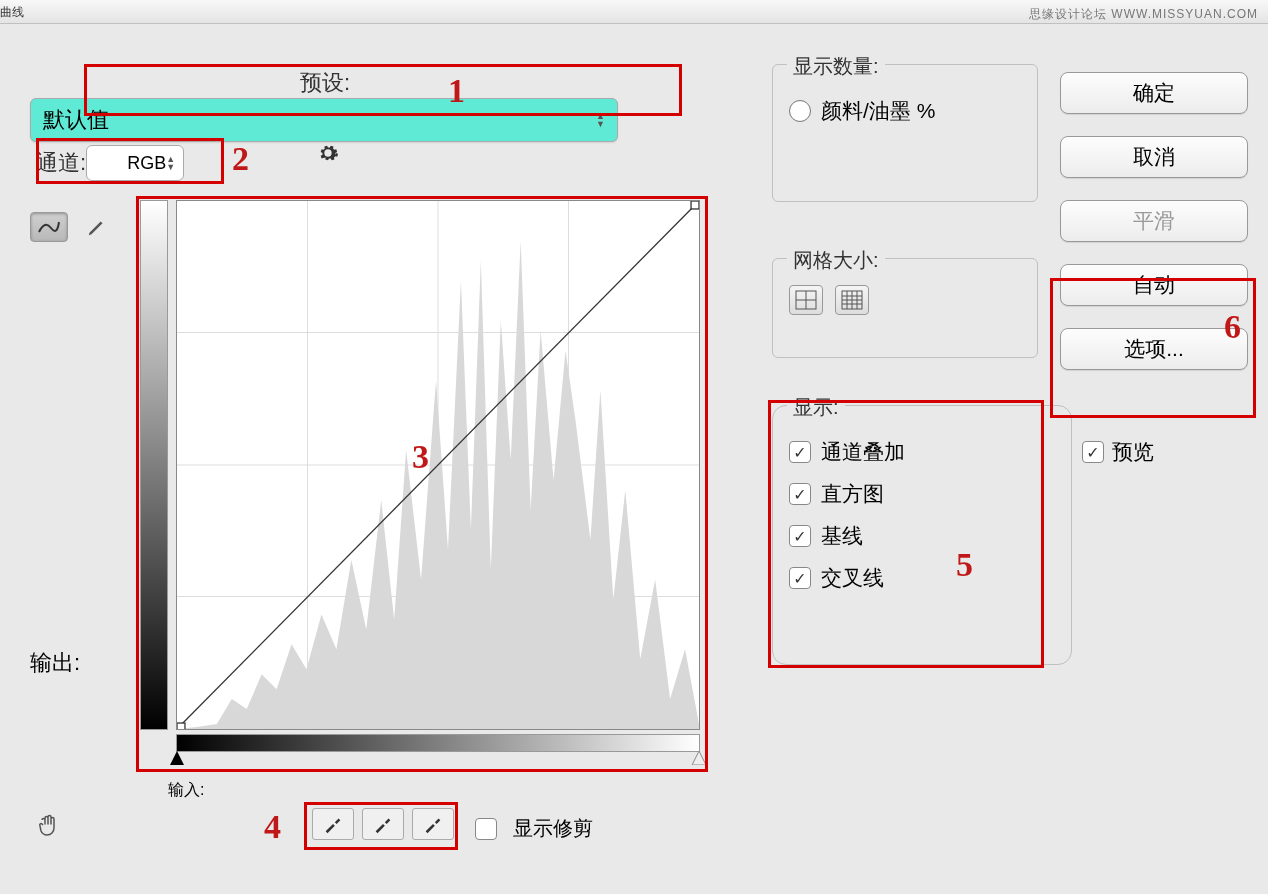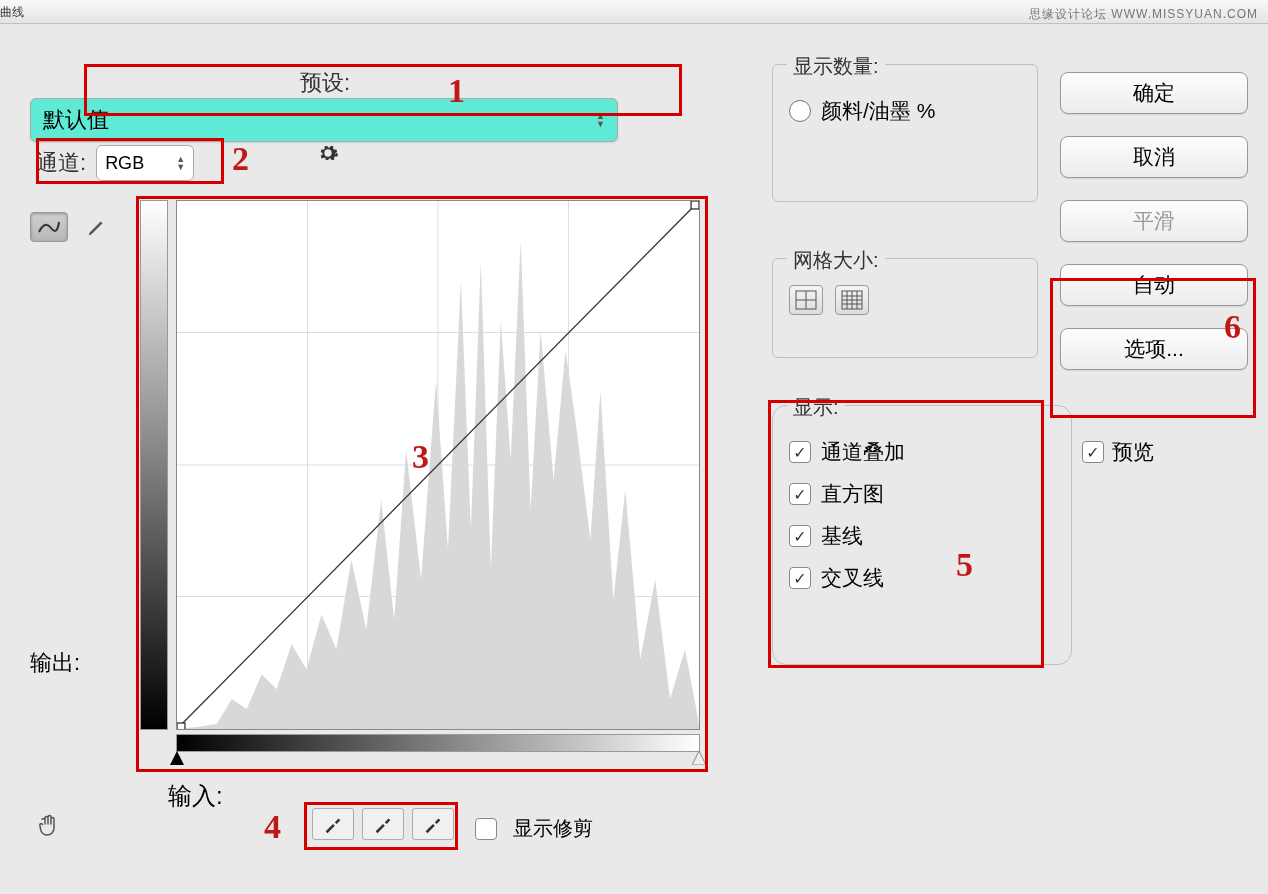--- a/index.html
+++ b/index.html
@@ -10,28 +10,28 @@
 
 .row { display: flex; align-items: center; }
 .label { font-size: 22px; color: #333; }
 
 .preset-row { position: absolute; top: 68px; left: 20px; flex-direction: column; }
 .preset-label { width: 62px; text-align: right; }
 .preset-select { margin-left: 10px; width: 588px; height: 44px; background: #5eead4; border: 1px solid #aaa; border-radius: 6px; font-size: 22px; padding: 6px 12px; display: flex; align-items: center; justify-content: space-between; box-shadow: 0 1px 2px rgba(0,0,0,0.1); }
 .gear { margin-left: 18px; font-size: 22px; color: #333; }
 
 .channel-row { position: absolute; top: 145px; left: 36px; }
-.channel-select { margin-left: 10px; width: 98px; height: 36px; background: #fff; border: 1px solid #aaa; border-radius: 6px; font-size: 18px; padding: 4px 8px; display: flex; align-items: center; justify-content: space-between; }
+.channel-select { width: 98px; height: 36px; background: #fff; border: 1px solid #aaa; border-radius: 6px; font-size: 18px; padding: 4px 8px; display: flex; align-items: center; justify-content: flex-end; }
 
 .tools { position: absolute; top: 212px; left: 30px; display: flex; gap: 10px; }
 .toolbtn { width: 38px; height: 30px; background: linear-gradient(#f0f0f0,#d8d8d8); border: 1px solid #999; border-radius: 4px; display: flex; align-items: center; justify-content: center; font-size: 18px; }
 .toolbtn.active { background: linear-gradient(#d0d0d0,#b8b8b8); box-shadow: inset 0 1px 3px rgba(0,0,0,0.3); }
 
 .output-label { position: absolute; top: 648px; left: 30px; font-size: 22px; }
-.input-label { position: absolute; top: 780px; left: 168px; font-size: 24px; }
+.input-label { position: absolute; top: 780px; left: 168px; font-size: 16px; }
 
 .graph-wrap { position: absolute; top: 200px; left: 140px; width: 560px; height: 560px; }
 .vgrad { position: absolute; top: 0; left: 0; width: 28px; height: 530px; background: linear-gradient(#fff,#000); border: 1px solid #999; }
 .curvebox { position: absolute; top: 0; left: 36px; width: 524px; height: 530px; background: #fff; border: 1px solid #888; }
 .curvebox svg { width: 100%; height: 100%; display: block; }
 .hgrad { position: absolute; top: 534px; left: 36px; width: 524px; height: 18px; background: linear-gradient(90deg,#000,#fff); border: 1px solid #999; }
 .slider-black { position: absolute; top: 551px; left: 30px; width: 14px; height: 14px; }
 .slider-white { position: absolute; top: 551px; right: -6px; width: 14px; height: 14px; }
 
 .eyedroppers { position: absolute; top: 808px; left: 312px; display: flex; gap: 8px; }

